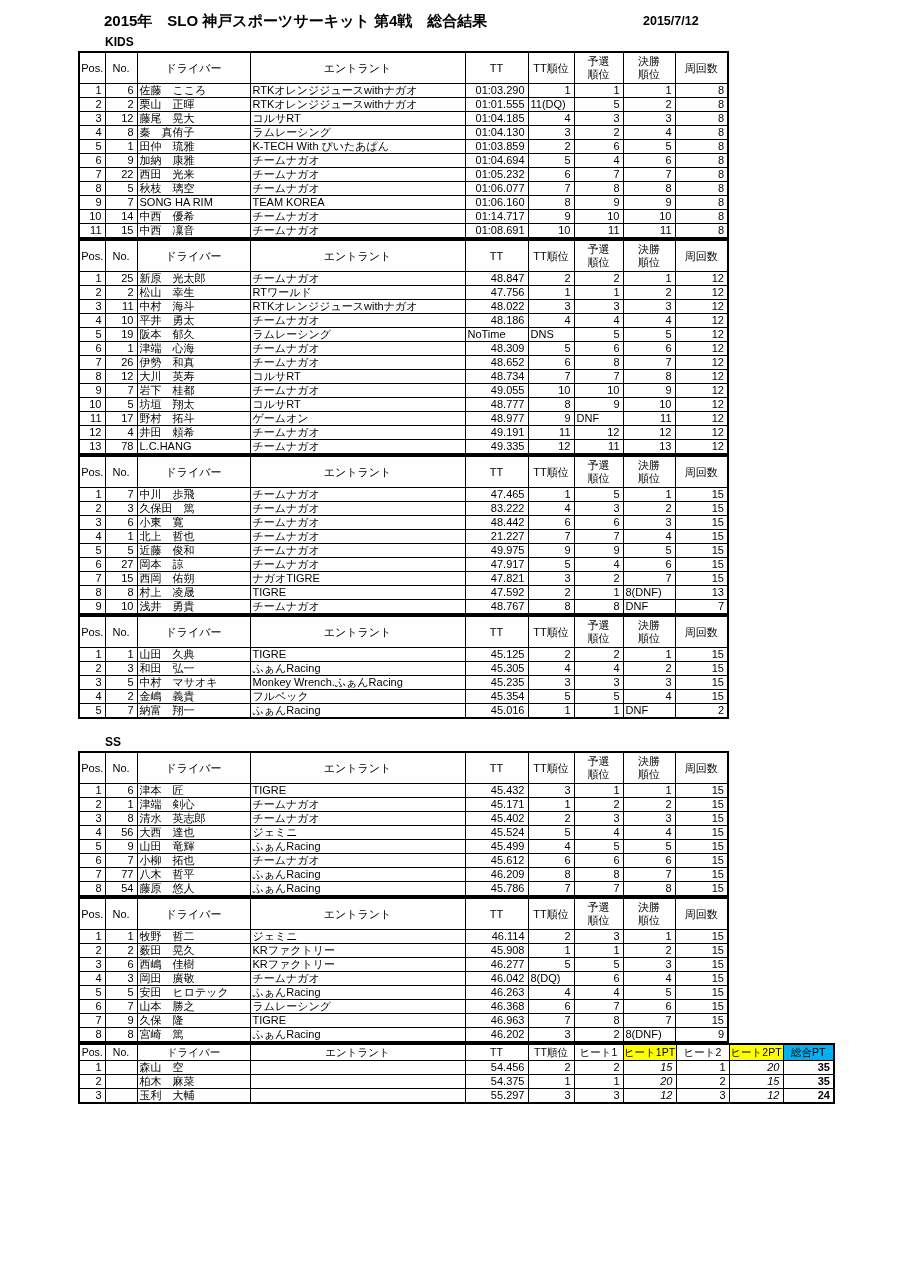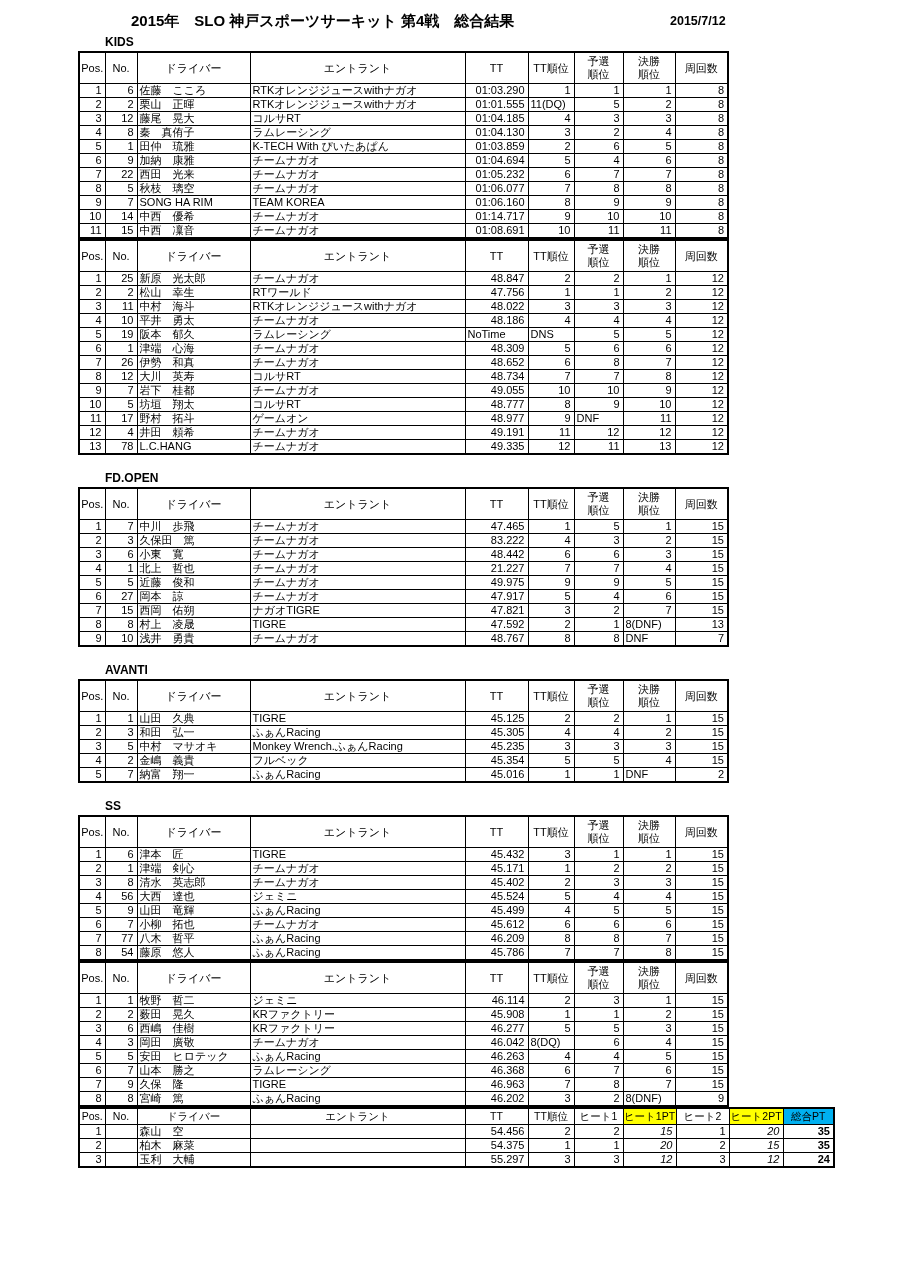--- a/index.html
+++ b/index.html
@@ -1,21 +1,21 @@
 <!DOCTYPE html>
 <html><head>
 <meta charset="utf-8">
 <style>
   html,body { margin:0; padding:0; }
   body {
     width:904px; height:1280px; background:#ffffff; color:#000;
     font-family:"Liberation Sans","DejaVu Sans",sans-serif;
     overflow:hidden; position:relative;
   }
-  .doc-header { position:relative; height:31px;margin-left:27px; }
+  .doc-header { position:relative; height:31px; }
   .doc-title { position:absolute; left:104px; top:12px; font-size:15px; font-weight:bold; white-space:nowrap; }
   .doc-date  { position:absolute; left:643px; top:14px; font-size:12.5px; font-weight:bold; }
 
   .section-label {
     margin:17px 8px 2px 105px; font-size:12px; font-weight:bold;
     line-height:13px; white-space:nowrap;
   }
   .section-label.first { margin-top:5px; }
 
   table.results {
@@ -365,21 +365,20 @@
           <td class="txt">L.C.HANG</td>
           <td class="txt">チームナガオ</td>
           <td class="num">49.335</td>
           <td class="num">12</td>
           <td class="num">11</td>
           <td class="num">13</td>
           <td class="num">12</td>
         </tr>
       </tbody>
     </table>
-    <div class="section-label">FD.OPEN</div>
     <table class="results standard">
       <colgroup>
         <col style="width: 26px;">
         <col style="width: 32px;">
         <col style="width: 113px;">
         <col style="width: 215px;">
         <col style="width: 63px;">
         <col style="width: 46px;">
         <col style="width: 49px;">
         <col style="width: 52px;">
@@ -495,21 +494,20 @@
           <td class="txt">浅井　勇貴</td>
           <td class="txt">チームナガオ</td>
           <td class="num">48.767</td>
           <td class="num">8</td>
           <td class="num">8</td>
           <td class="txt">DNF</td>
           <td class="num">7</td>
         </tr>
       </tbody>
     </table>
-    <div class="section-label">AVANTI</div>
     <table class="results standard">
       <colgroup>
         <col style="width: 26px;">
         <col style="width: 32px;">
         <col style="width: 113px;">
         <col style="width: 215px;">
         <col style="width: 63px;">
         <col style="width: 46px;">
         <col style="width: 49px;">
         <col style="width: 52px;">

